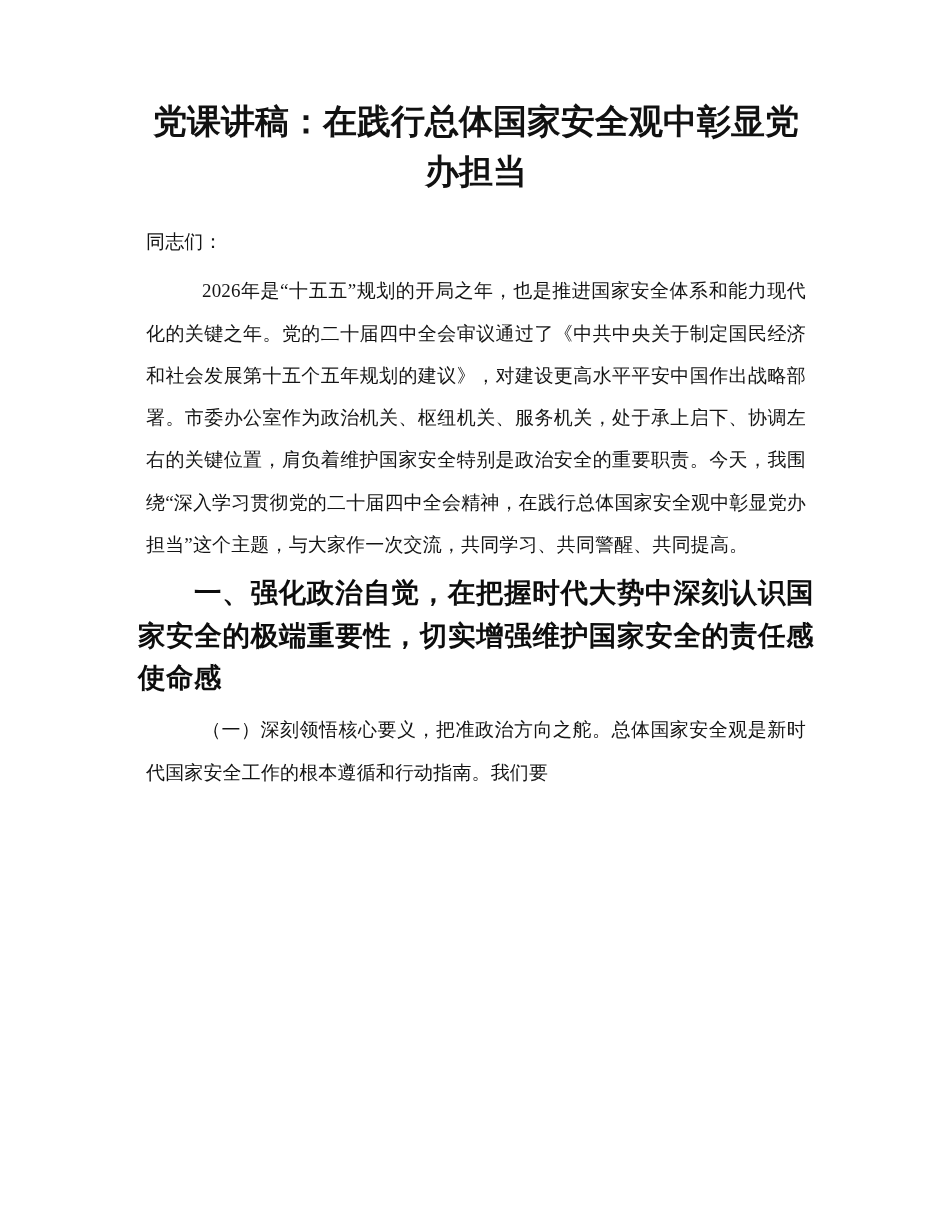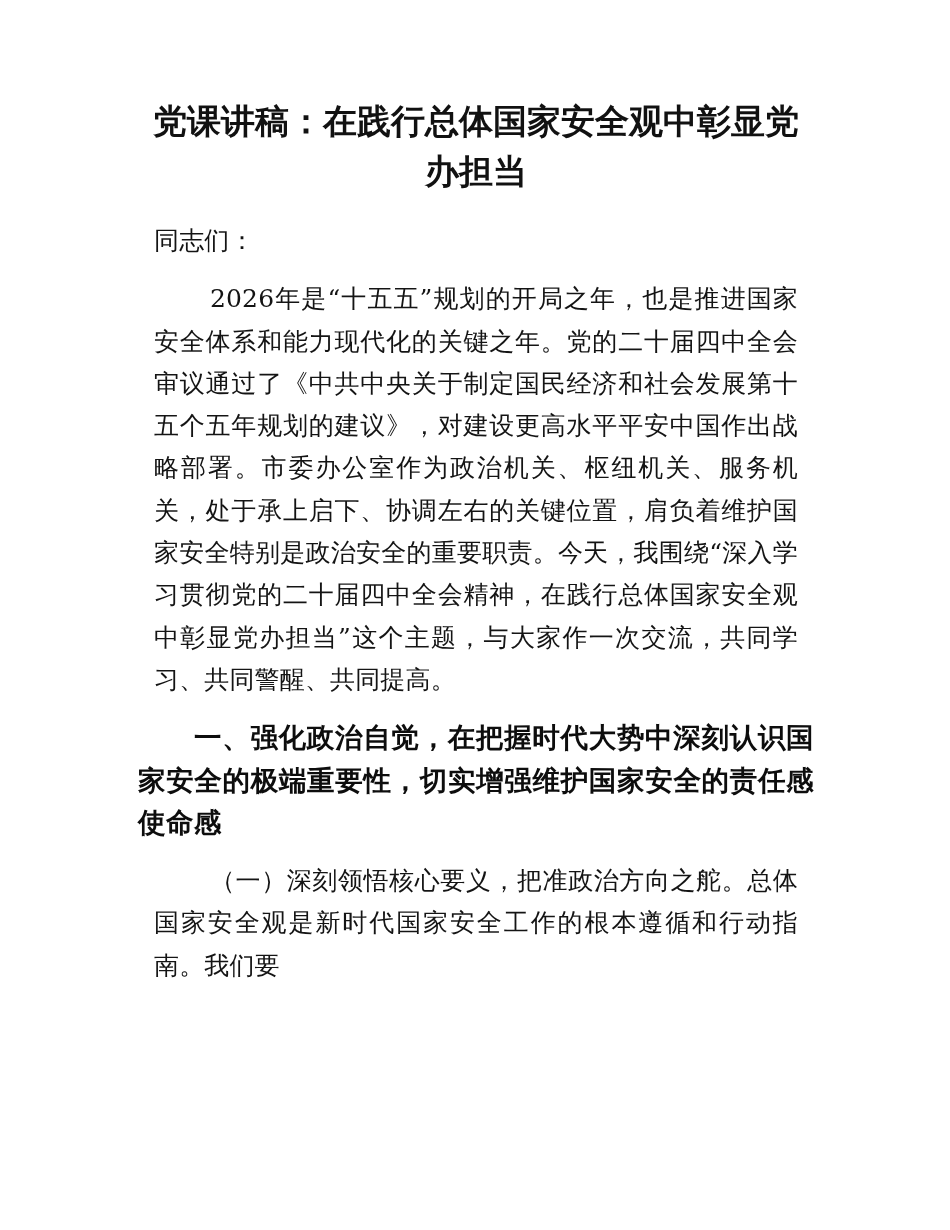--- a/index.html
+++ b/index.html
@@ -33,42 +33,43 @@
     font-size: 34px;
     line-height: 50px;
     text-align: center;
     letter-spacing: 0px;
     margin: 0 0 24px 0;
     padding: 0 6px;
     color: #111111;
   }
   .para {
     font-family: "DejaVu Serif", "Liberation Serif", serif;
-    font-size: 25px;
+    font-size: 19px;
     line-height: 42.3px;
     text-align: justify;
     text-justify: inter-character;
     text-align-last: left;
-    margin: 16px;
+    margin: 8px;
     padding: 0;
     letter-spacing: 0.15px;
     color: #141414;
     word-break: break-all;
   }
   .para + .para {
     margin-top: 0px;
   }
   .indent {
     text-indent: 56px;
+    font-family: Liberation Serif, serif;
   }
   .noindent {
     text-indent: 0;
   }
   .section-heading {
-    font-family: Liberation Serif, serif;
+    font-family: Liberation Mono, monospace;
     font-size: 27.5px;
     line-height: 42.3px;
     text-align: justify;
     text-align-last: left;
     text-indent: 56px;
     margin: 0;
     font-weight: 600;
     letter-spacing: 0.4px;
     color: #0d0d0d;
     word-break: break-all;

